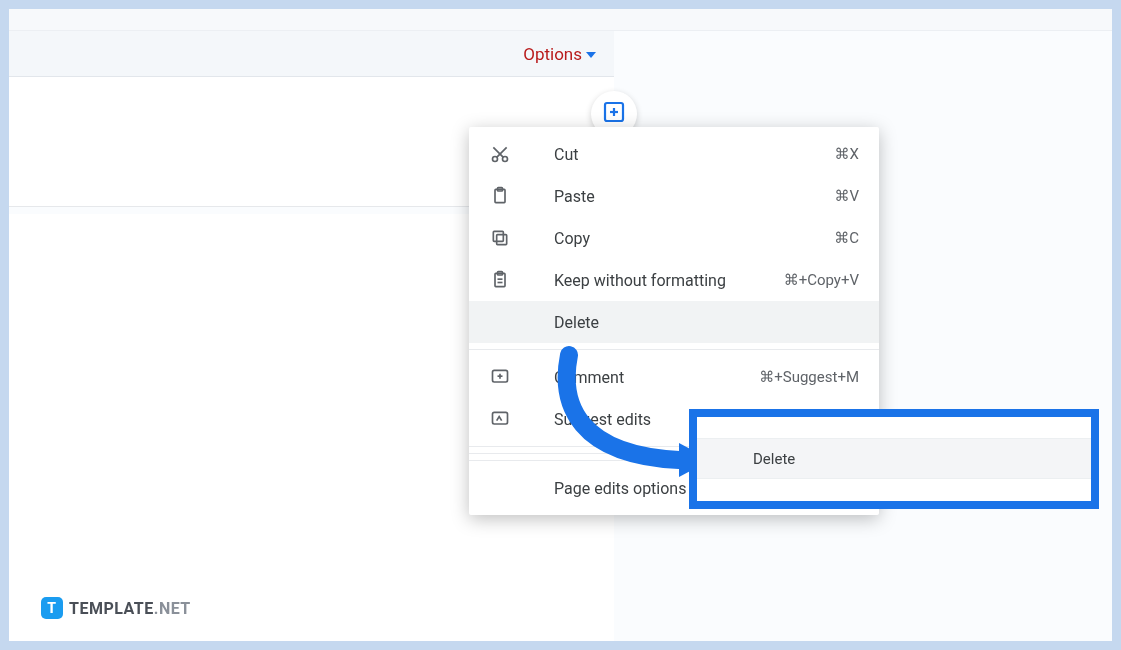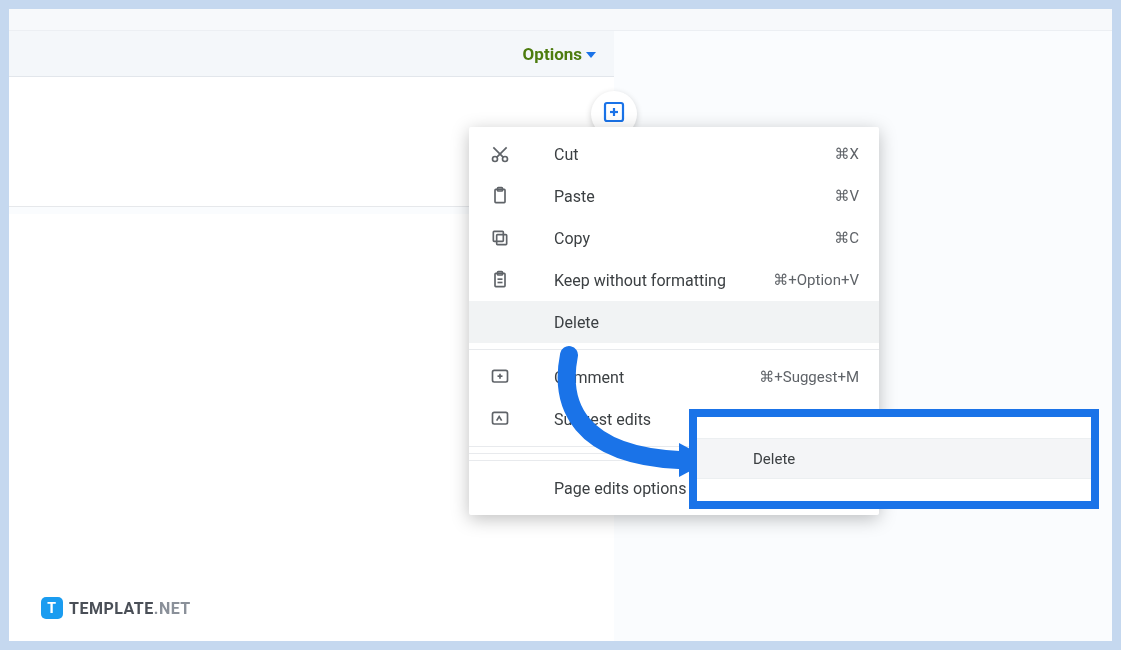--- a/index.html
+++ b/index.html
@@ -29,23 +29,23 @@
     top: 22px; left: 0; width: 605px;
     height: 46px;
     background: #f4f7fa;
     border-bottom: 1px solid #e2e6eb;
     display: flex;
     align-items: center;
     justify-content: flex-end;
     padding-right: 18px;
   }
   .options-btn {
-    color: #4d7c0f;
+    color: #b91c1c;
     font-size: 17px;
-    font-weight: 700;
+    font-weight: 400;
     display: flex;
     align-items: center;
     gap: 4px;
     filter: blur(0.4px);
   }
   .options-caret {
     width: 0; height: 0;
     border-left: 5px solid transparent;
     border-right: 5px solid transparent;
     border-top: 6px solid #1a73e8;
@@ -251,21 +251,21 @@
     <div class="menu-item">
       <span class="menu-ico">
         <svg viewBox="0 0 24 24" fill="none" stroke="#5f6368" stroke-width="2">
           <rect x="6" y="4" width="12" height="16" rx="1"></rect>
           <rect x="9" y="2" width="6" height="4" rx="1"></rect>
           <line x1="9" y1="11" x2="15" y2="11"></line>
             <line x1="9" y1="15" x2="15" y2="15"></line>
         </svg>
       </span>
       <span class="menu-label">Keep without formatting</span>
-      <span class="menu-short">⌘+Option+V</span>
+      <span class="menu-short">⌘+Copy+V</span>
     </div>
 
     <div class="menu-item hl">
       <span class="menu-ico blank"></span>
       <span class="menu-label">Delete</span>
       <span class="menu-short"></span>
     </div>
 
     <div class="menu-sep"></div>
 

